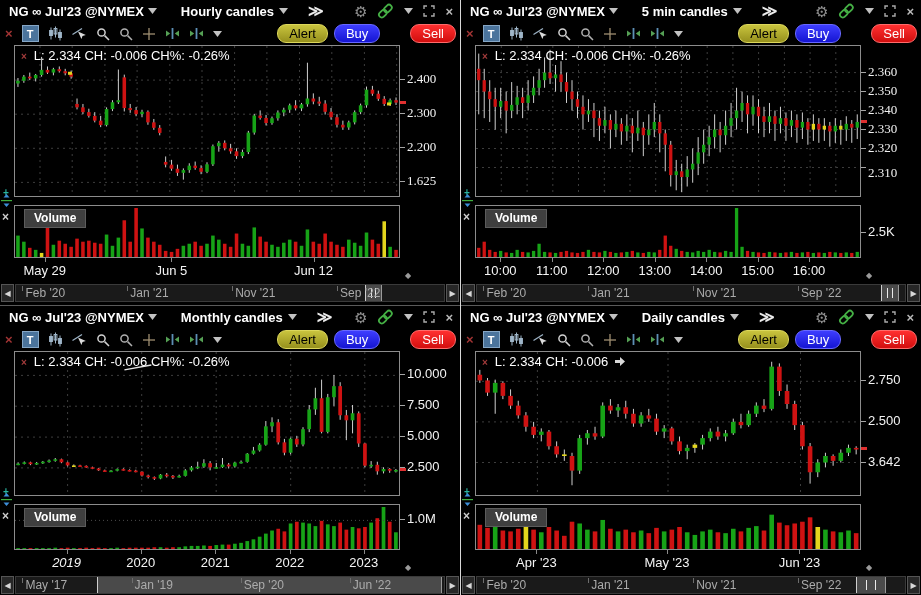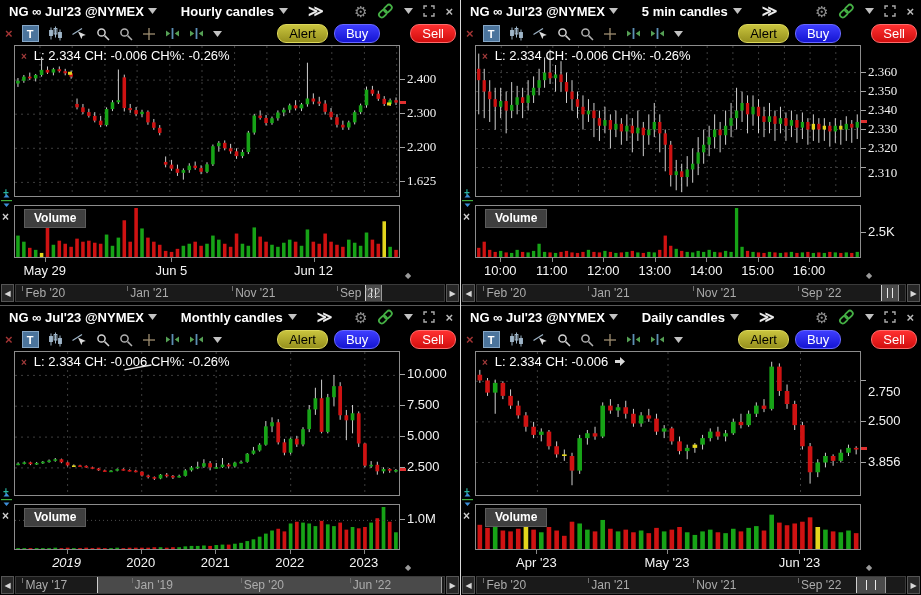--- a/index.html
+++ b/index.html
@@ -1597,25 +1597,25 @@
                 <rect x="347.136" y="24.64" width="4.608" height="19.36" fill="#17a317"></rect>
                 <rect x="354.81600000000003" y="26.4" width="4.608" height="17.6" fill="#cf1212"></rect>
                 <rect x="362.49600000000004" y="27.28" width="4.608" height="16.72" fill="#17a317"></rect>
                 <rect x="370.176" y="25.52" width="4.608" height="18.48" fill="#17a317"></rect>
                 <rect x="377.856" y="28.16" width="4.608" height="15.84" fill="#cf1212"></rect>
               </svg>
             </div>
       </div>
       <div class="axis-col">
         <div class="price-axis">
-              <div class="axlabel" style="top: 21.25px; margin-top: 12px;">2.750</div>
+              <div class="axlabel" style="top: 21.25px;">2.750</div>
               <div class="axtick" style="top: 29.25px;"></div>
               <div class="axlabel" style="top: 61.875px;">2.500</div>
               <div class="axtick" style="top: 69.875px;"></div>
-              <div class="axlabel" style="top: 102.5px;">3.856</div>
+              <div class="axlabel" style="top: 102.5px;">3.642</div>
               <div class="axtick" style="top: 110.5px;"></div>
               <div class="curtick" style="top: 95.85px;"></div>
             </div>
         <div class="vol-axis"></div>
       </div>
     </div>
     <div class="time-axis">
           <span class="diamond"><span style="color:#9a9a9a;font-size:8px;line-height:1">◆</span></span>
           <div class="tlabel" style="left: 61.44px;">Apr '23</div>
           <div class="ttick" style="left: 61.44px;"></div>

